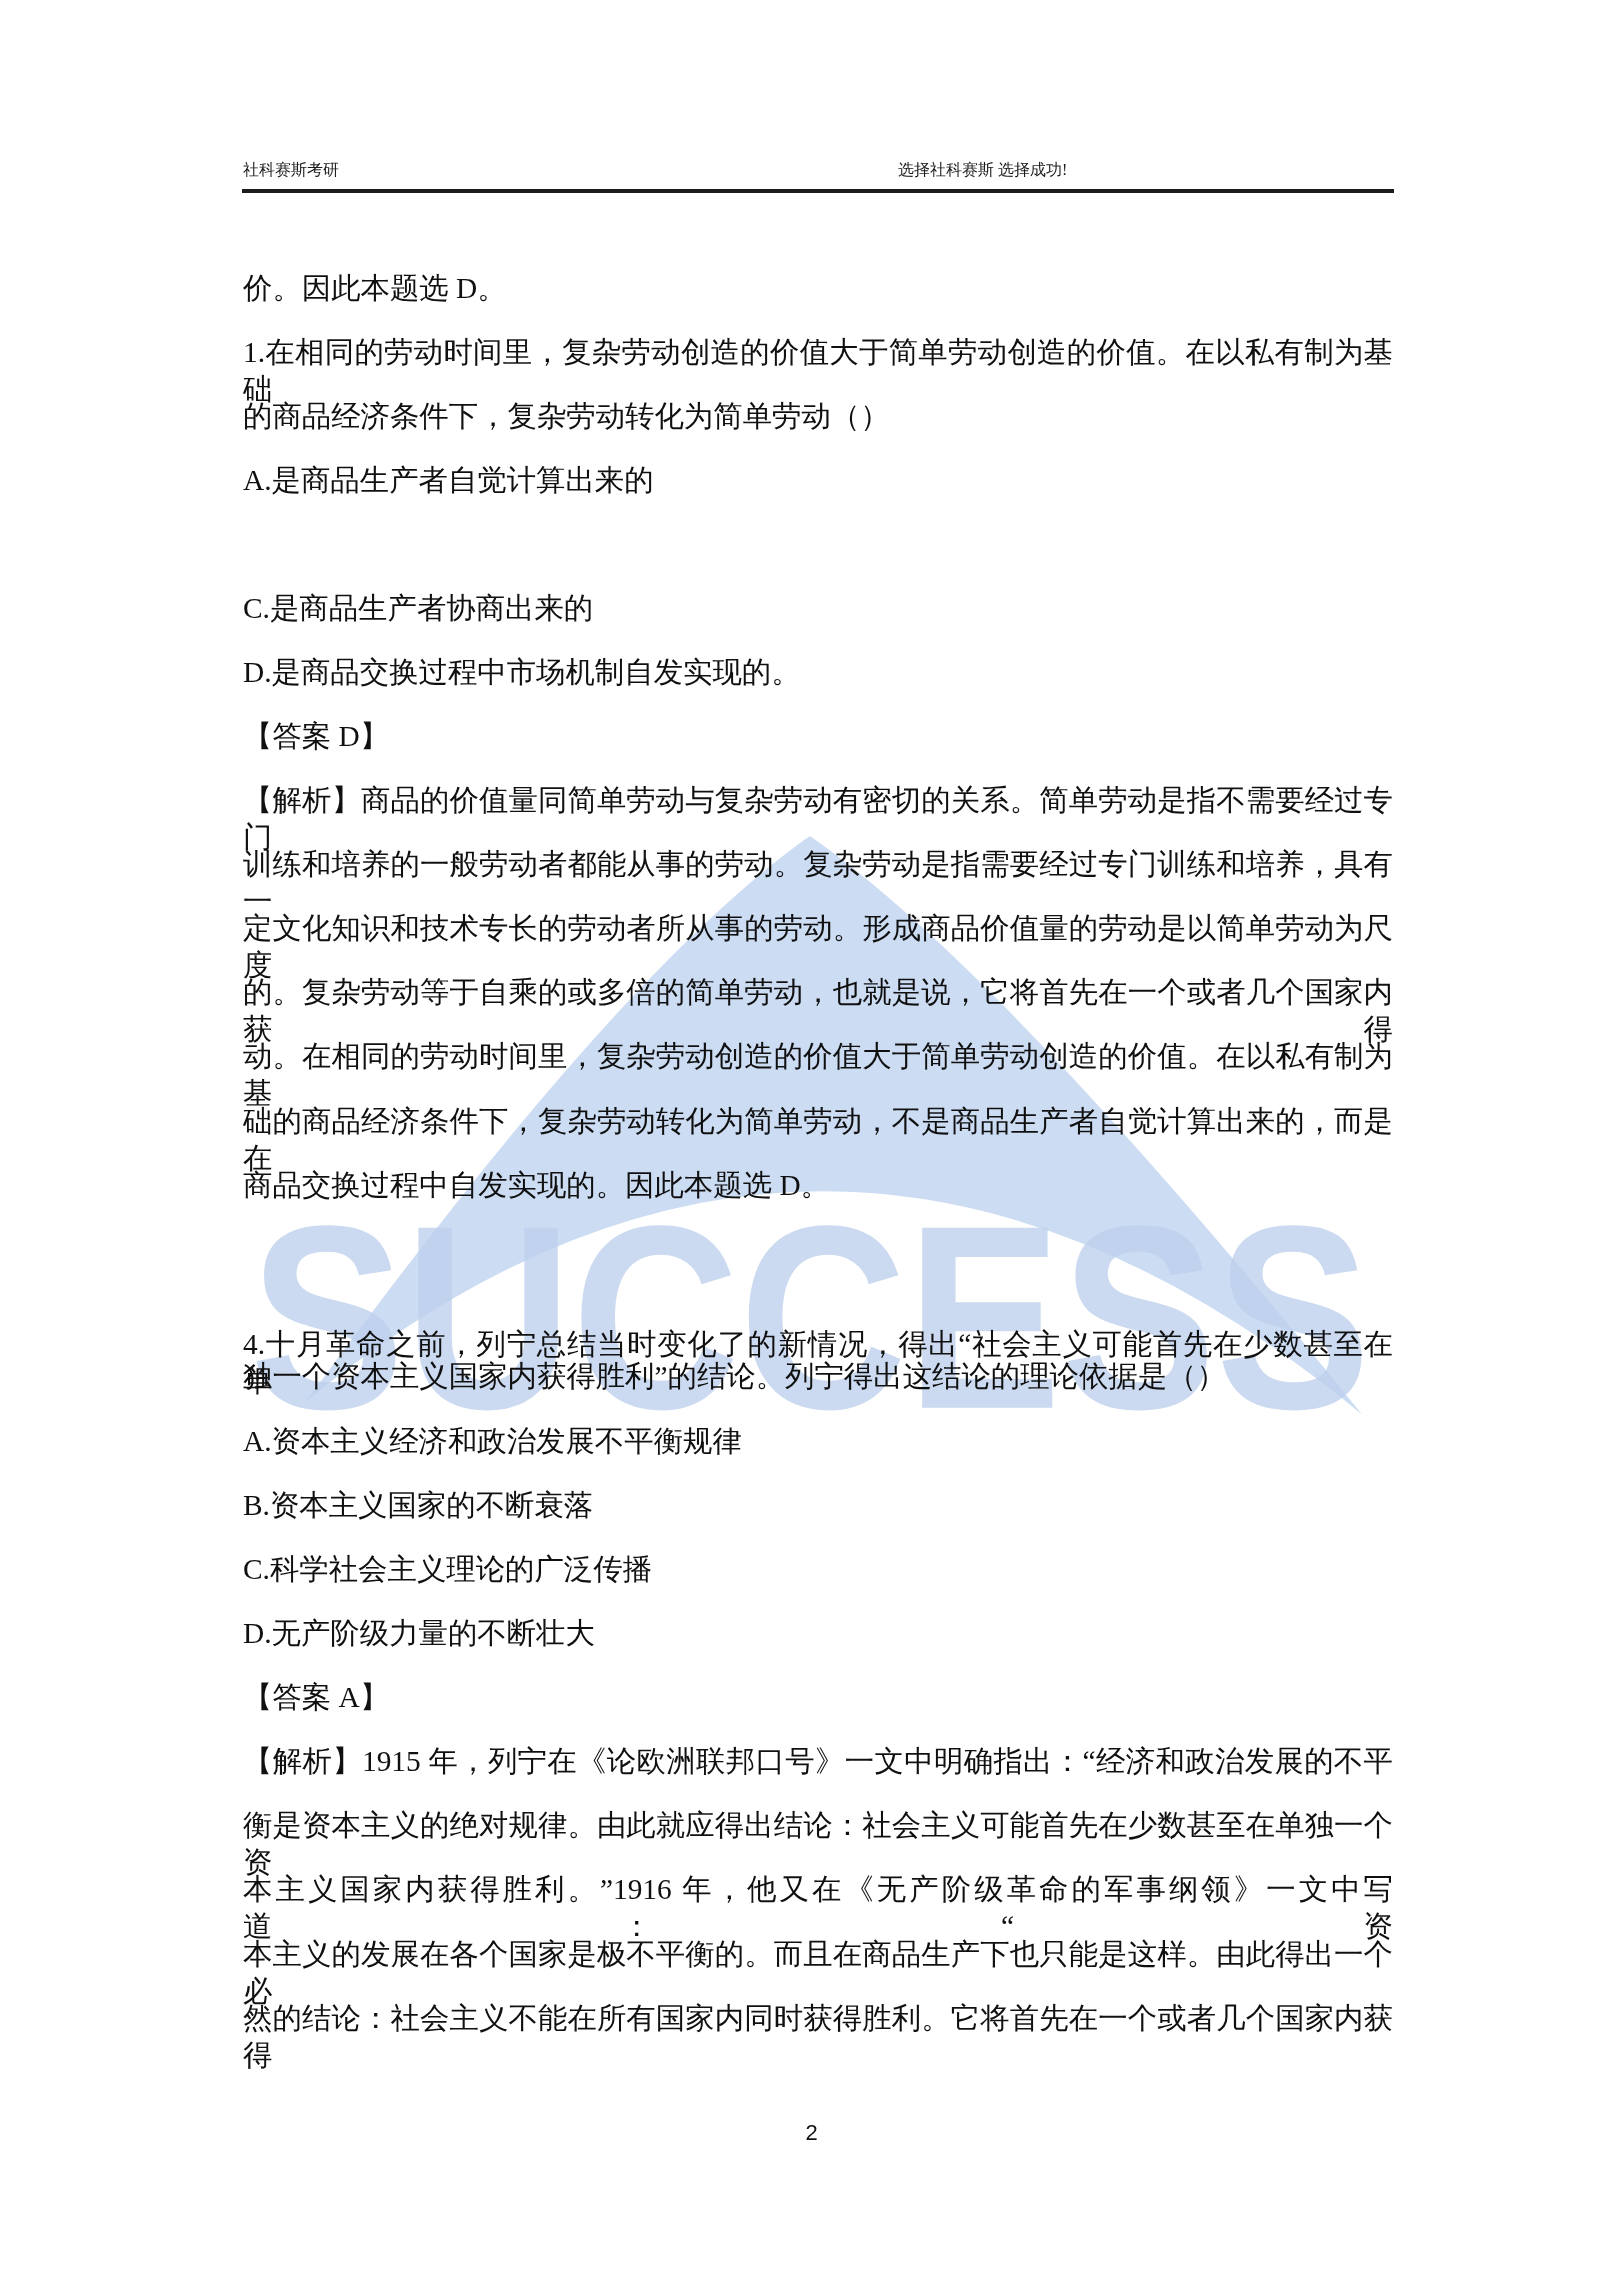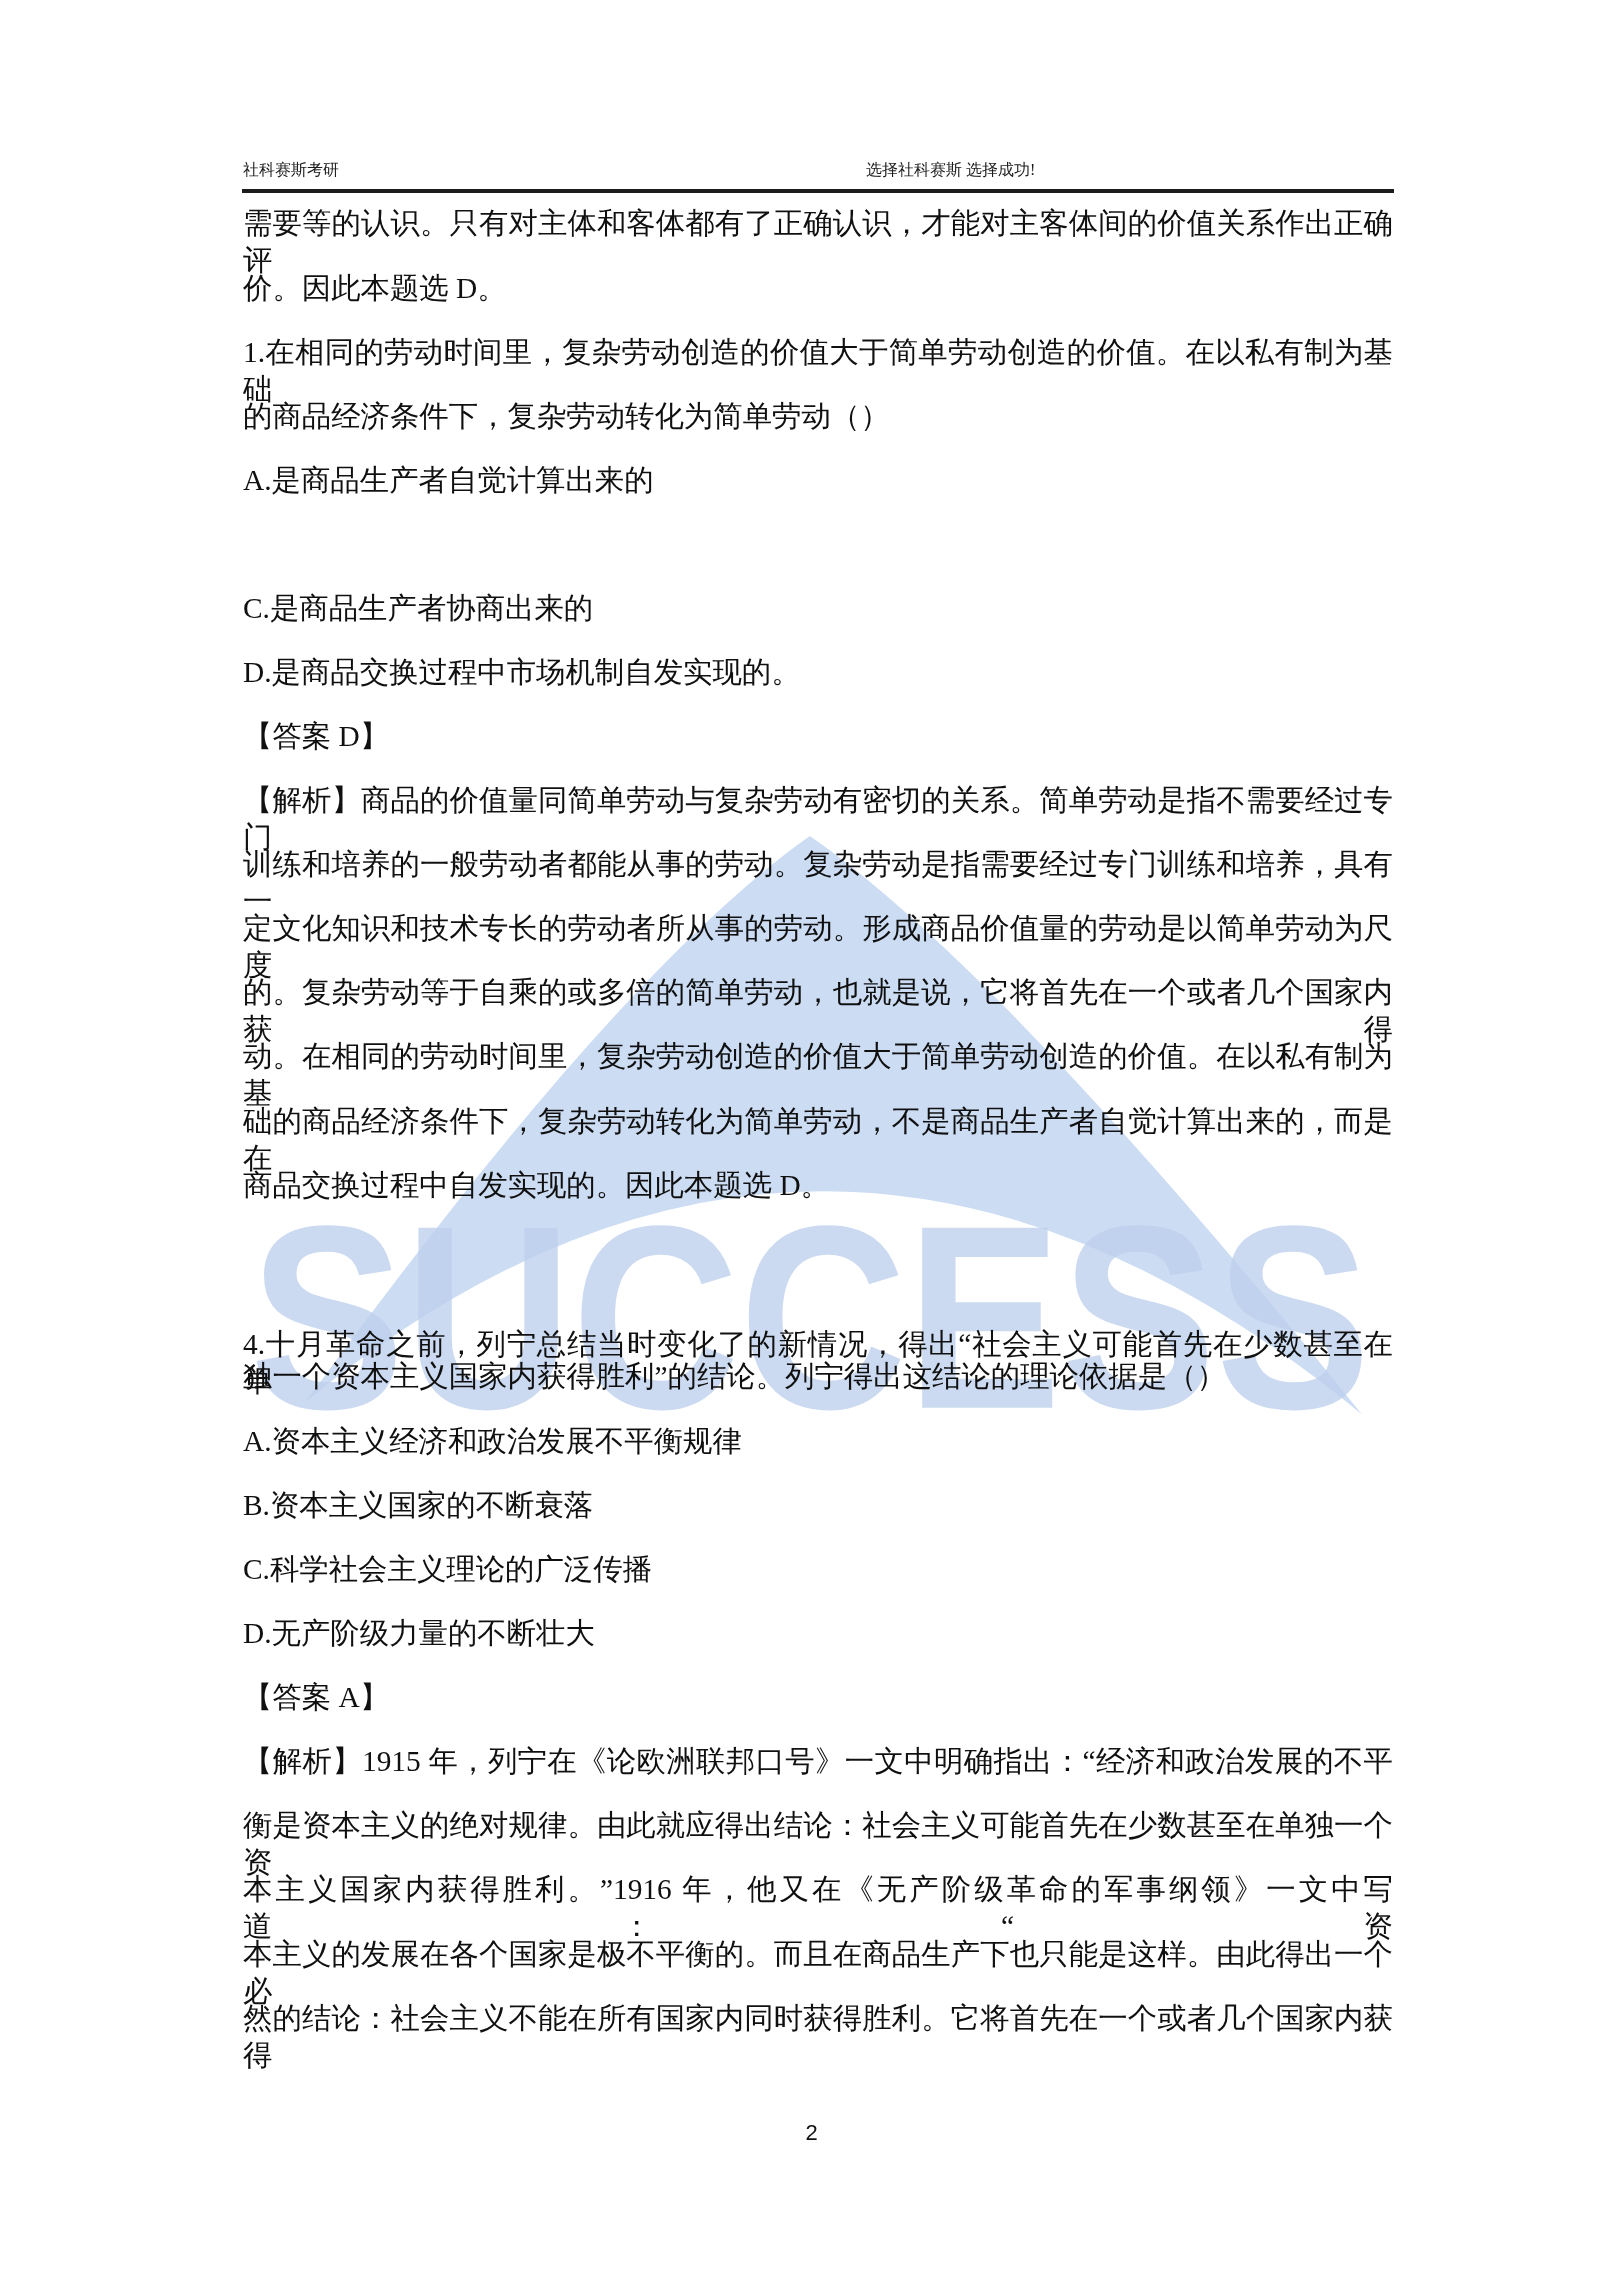--- a/index.html
+++ b/index.html
@@ -7,21 +7,21 @@
     position:relative;
     width:1623px;height:2295px;
     background:#ffffff;
     overflow:hidden;
     font-family:"Liberation Serif","DejaVu Serif",serif;
     color:#151515;
   }
   
   .hdr{position:absolute;top:157px;font-size:16px;line-height:26px;color:#1b1b1b;white-space:pre;z-index:2;}
   .hdr-left{left:243px;}
-  .hdr-right{left:866px;}
+  .hdr-right{left:898px;}
   .hdr-rule{position:absolute;left:242px;top:189px;width:1152px;height:3.9px;background:#1c1c1c;z-index:2;}
   
   .wm{position:absolute;left:0;top:0;z-index:0;}
   
   .t{
     position:absolute;left:243px;width:1150px;
     font-size:29.4px;line-height:37px;
     white-space:pre;color:#101010;z-index:1;
   }
   .j{
@@ -44,21 +44,20 @@
 
   <svg class="wm" width="1623" height="2295" viewBox="0 0 2481 3508">
     <path d="M1238,1278 Q950,1480 468,2142 Q1265,1490 2082,2162 Q1530,1480 1238,1278 Z" fill="#ccdcf3"></path>
     <text x="382" y="2152" font-size="400" font-weight="bold" fill-opacity="0.78" textLength="1713" lengthAdjust="spacingAndGlyphs" font-family="&quot;Liberation Sans&quot;,&quot;DejaVu Sans&quot;,sans-serif" fill="#bcd0ec">SUCCESS</text>
   </svg>
 
   <div class="hdr hdr-left">社科赛斯考研</div>
   <div class="hdr hdr-right">选择社科赛斯 选择成功!</div>
   <div class="hdr-rule"></div>
 
-  <div class="t j" style="top:205px">需要等的认识。只有对主体和客体都有了正确认识，才能对主客体间的价值关系作出正确评</div>
   <div class="t" style="top:270px">价。因此本题选 D。</div>
 
   <div class="t j" style="top:334px">1.在相同的劳动时间里，复杂劳动创造的价值大于简单劳动创造的价值。在以私有制为基础</div>
   <div class="t" style="top:398px">的商品经济条件下，复杂劳动转化为简单劳动（）</div>
   <div class="t" style="top:462px">A.是商品生产者自觉计算出来的</div>
   <div class="t" style="top:590px">C.是商品生产者协商出来的</div>
   <div class="t" style="top:654px">D.是商品交换过程中市场机制自发实现的。</div>
   <div class="t" style="top:718px">【答案 D】</div>
   <div class="t j" style="top:782px">【解析】商品的价值量同简单劳动与复杂劳动有密切的关系。简单劳动是指不需要经过专门</div>
   <div class="t j" style="top:846px">训练和培养的一般劳动者都能从事的劳动。复杂劳动是指需要经过专门训练和培养，具有一</div>

